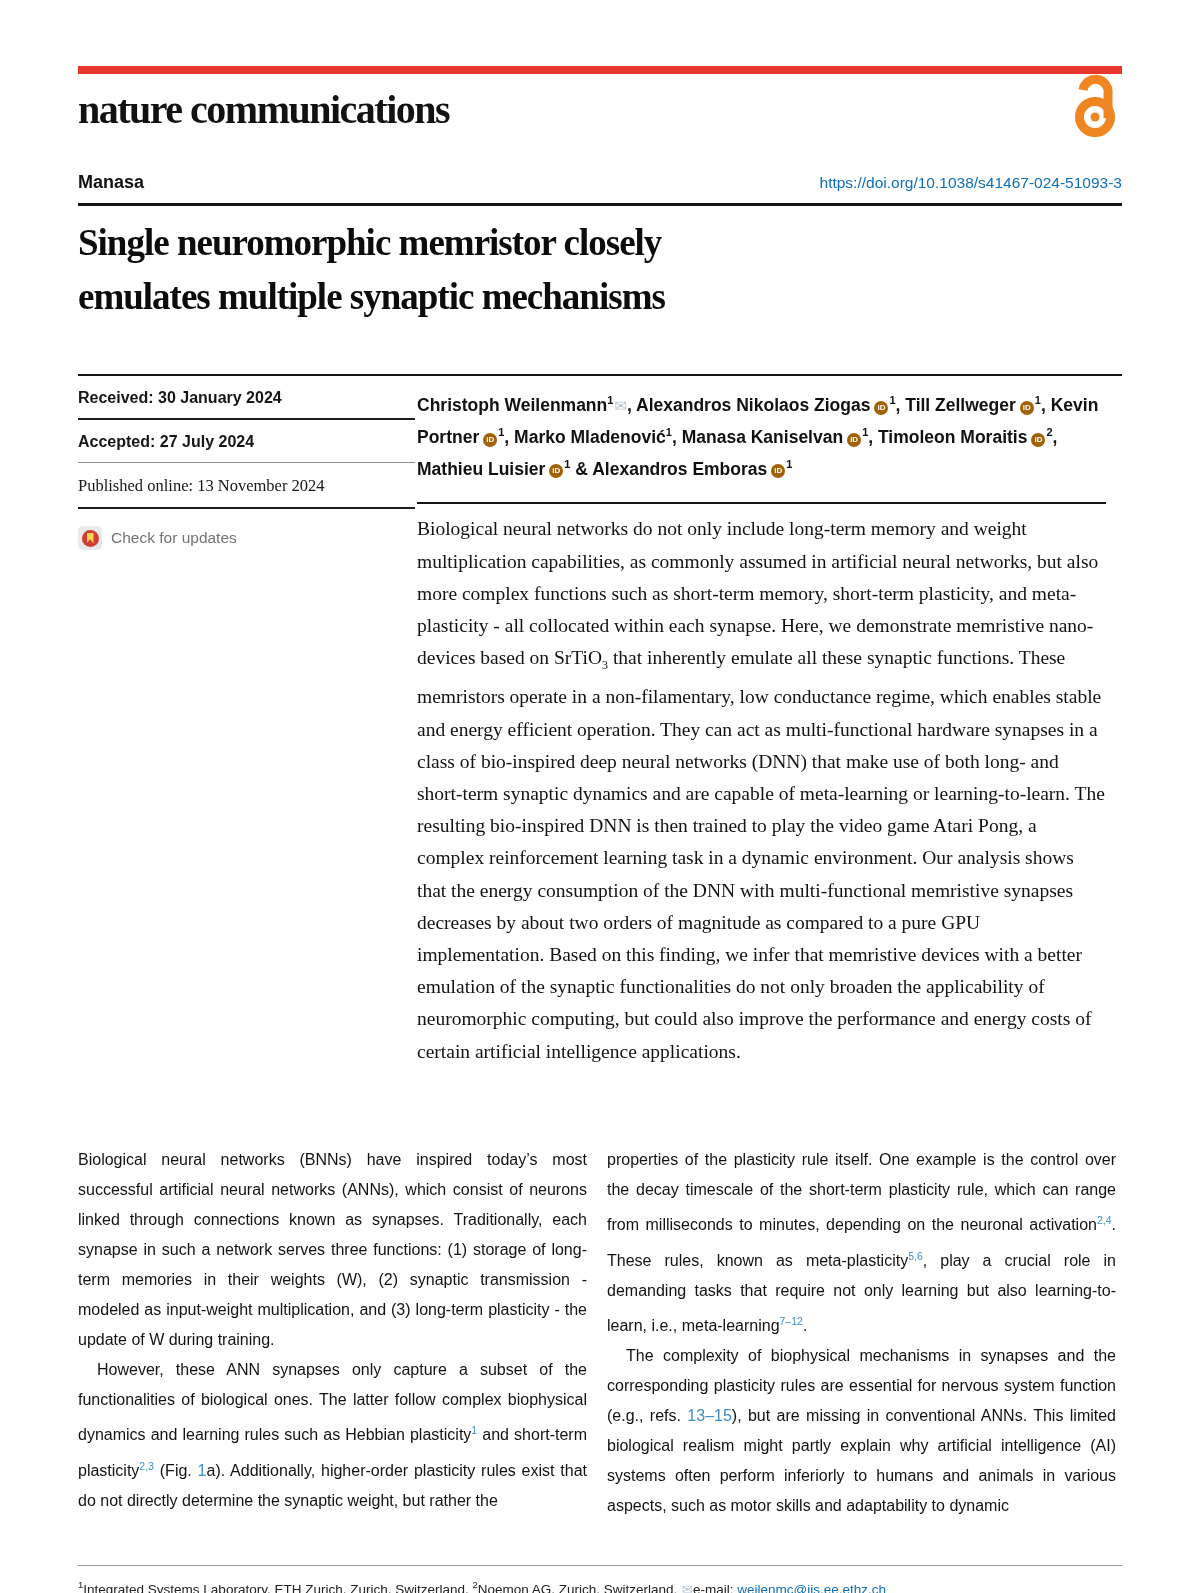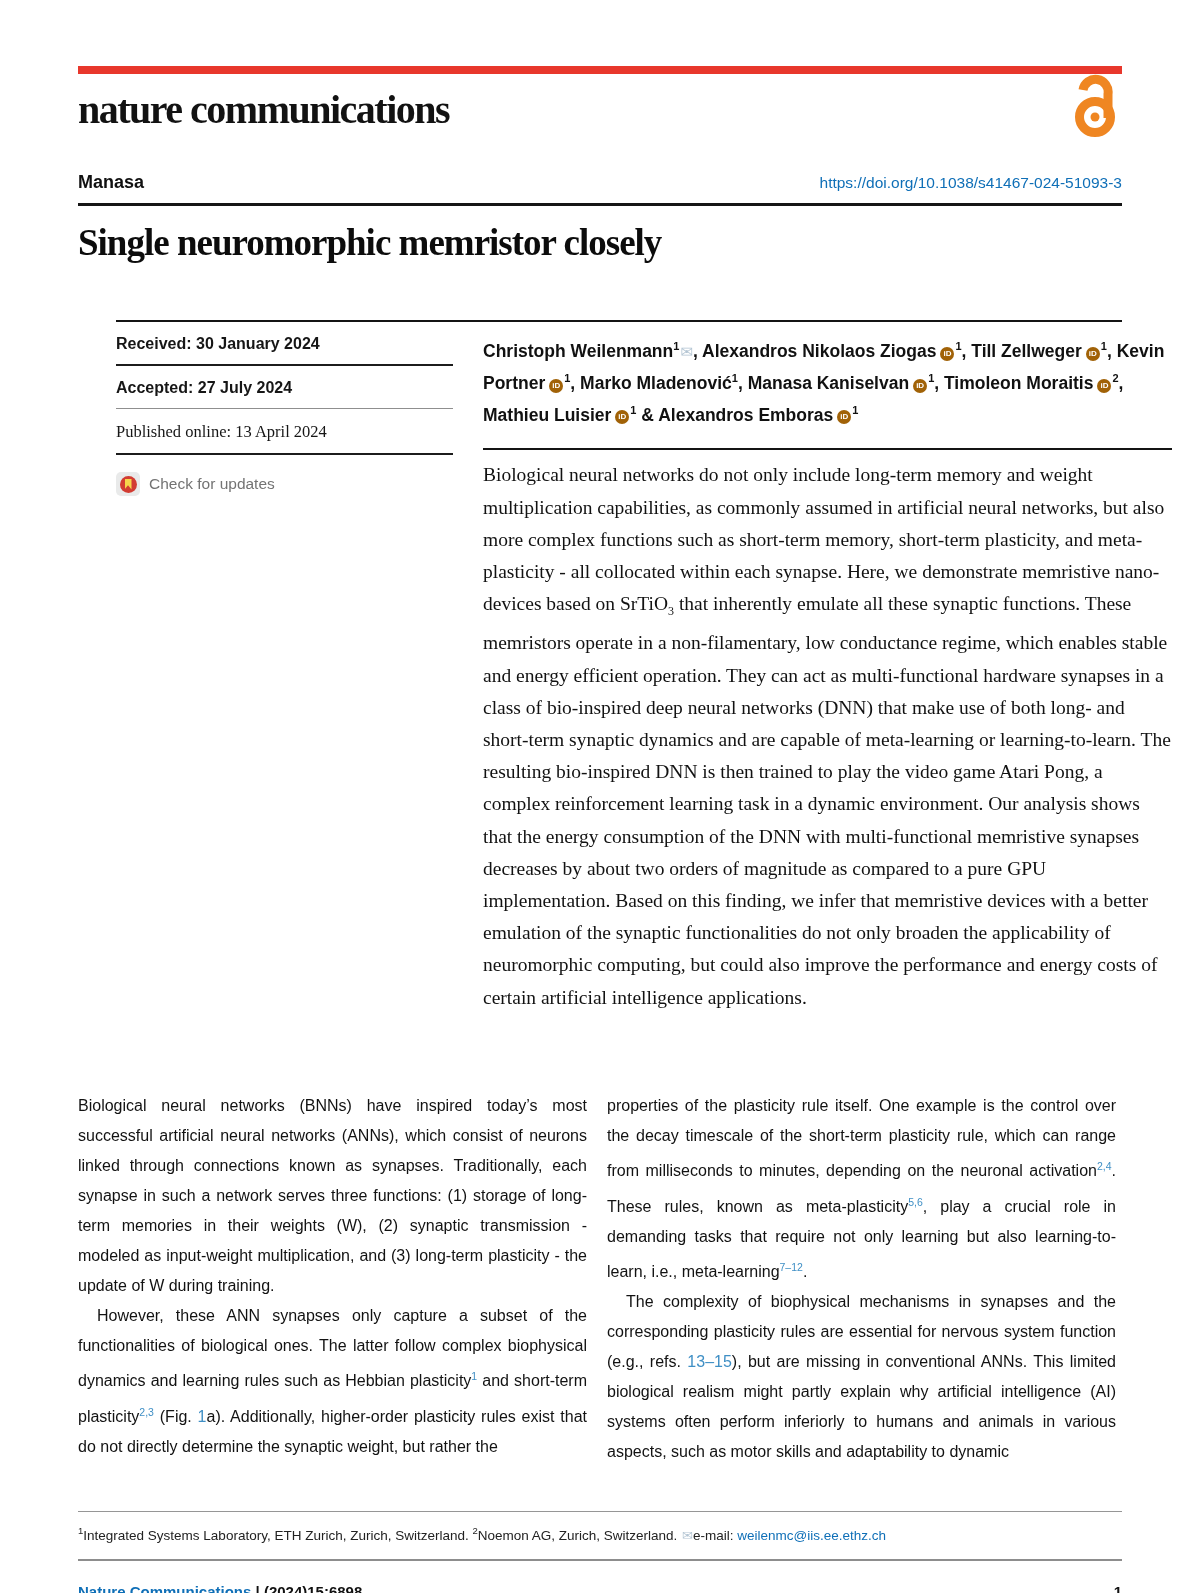--- a/index.html
+++ b/index.html
@@ -13,22 +13,22 @@
   .masthead{display:flex;justify-content:space-between;align-items:flex-start;margin-top:4px;height:66px;}
   .logo{font-family:"Liberation Serif",serif;font-weight:700;font-size:40px;
         letter-spacing:-1.5px;color:#121212;margin-top:8px;}
   .oa-icon{margin-top:-4px;}
   .article-row{display:flex;justify-content:space-between;align-items:baseline;margin-top:28px;}
   .article-label{font-weight:700;font-size:18px;color:#111;}
   .doi-link{color:var(--link);font-size:15.5px;font-weight:500;text-decoration:none;cursor:pointer;}
   .rule-dark{height:3px;background:#161616;margin-top:10px;}
   h1.title{font-family:"Liberation Serif",serif;font-weight:700;font-size:37px;line-height:54px;
            letter-spacing:-1px;margin:10px 0 0 0;color:#0c0c0c;}
-  .main{display:grid;grid-template-columns:337px 689px;column-gap:30px;margin-top:50px;
-        border-top:2.5px solid var(--ink);margin-left:38px;}
+  .main{display:grid;grid-template-columns:337px 689px;column-gap:2px;margin-top:50px;
+        border-top:2.5px solid var(--ink);}
   .infocol{padding-top:0;}
   .inforow{font-weight:700;font-size:16px;padding:13px 0 11px 0;color:#161616;}
   .inforow.serif{font-family:"Liberation Serif",serif;font-weight:400;font-size:16.5px;}
   .b2{border-bottom:2px solid #1c1c1c;}
   .b1{border-bottom:1.3px solid #8f8f8f;}
   .cfu{display:inline-flex;align-items:center;gap:9px;margin-top:17px;cursor:pointer;}
   .cfu-icon{width:24px;height:24px;background:#e9eaea;border-radius:5px;
             display:inline-flex;align-items:center;justify-content:center;}
   .cfu-circle{width:17px;height:17px;border-radius:50%;background:#d23c32;
             display:flex;align-items:center;justify-content:center;}
@@ -81,27 +81,28 @@
   </div>
 
   <div class="article-row">
     <span class="article-label">Manasa</span>
     <a class="doi-link">https://doi.org/10.1038/s41467-024-51093-3</a>
   </div>
   <div class="rule-dark"></div>
 
   <h1 class="title">
     <span style="display:block">Single neuromorphic memristor closely</span>
+    <span style="display:block">emulates multiple synaptic mechanisms</span>
   </h1>
 
   <div class="main">
     <div class="infocol">
       <div class="inforow b2">Received: 30 January 2024</div>
       <div class="inforow b1">Accepted: 27 July 2024</div>
-      <div class="inforow serif b2">Published online: 13 April 2024</div>
+      <div class="inforow serif b2">Published online: 13 November 2024</div>
       <div class="cfu">
         <span class="cfu-icon">
           <span class="cfu-circle">
               <span class="cfu-bookmark"></span>
             </span>
         </span>
         <span class="cfu-label">Check for updates</span>
       </div>
     </div>
 

